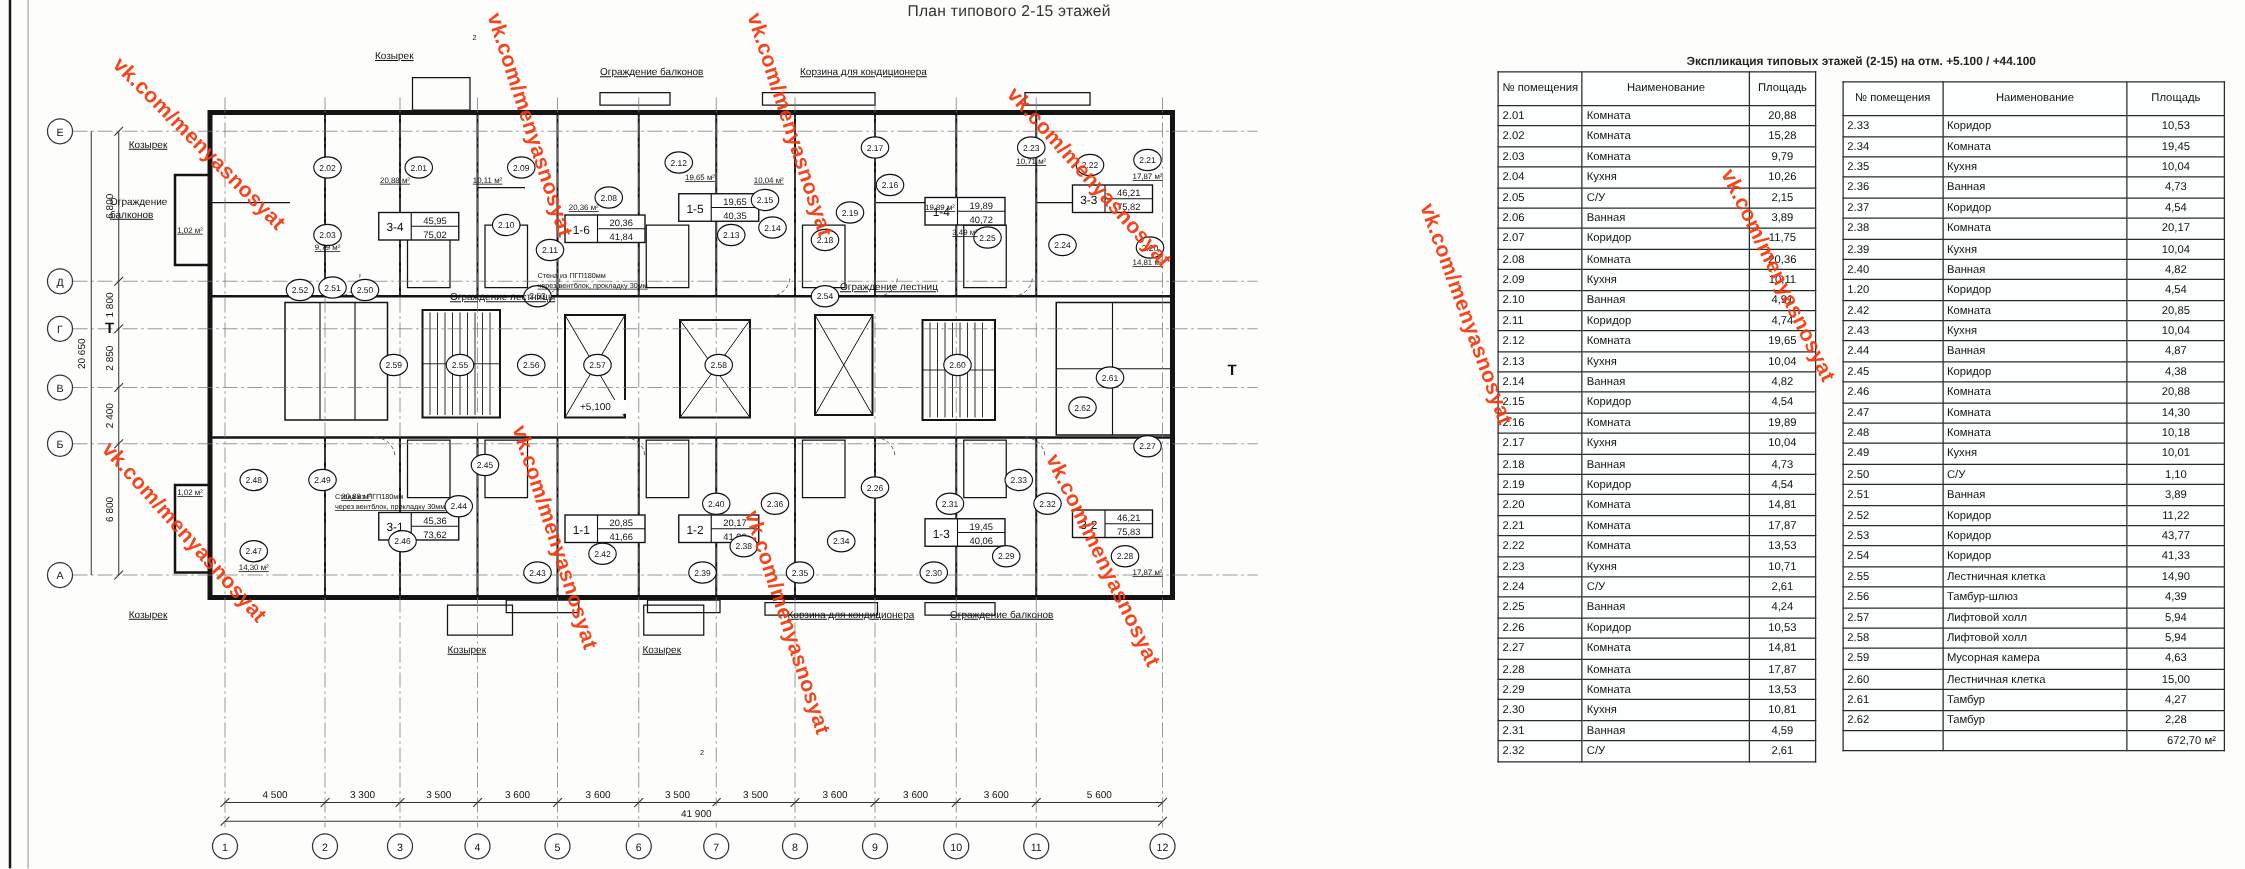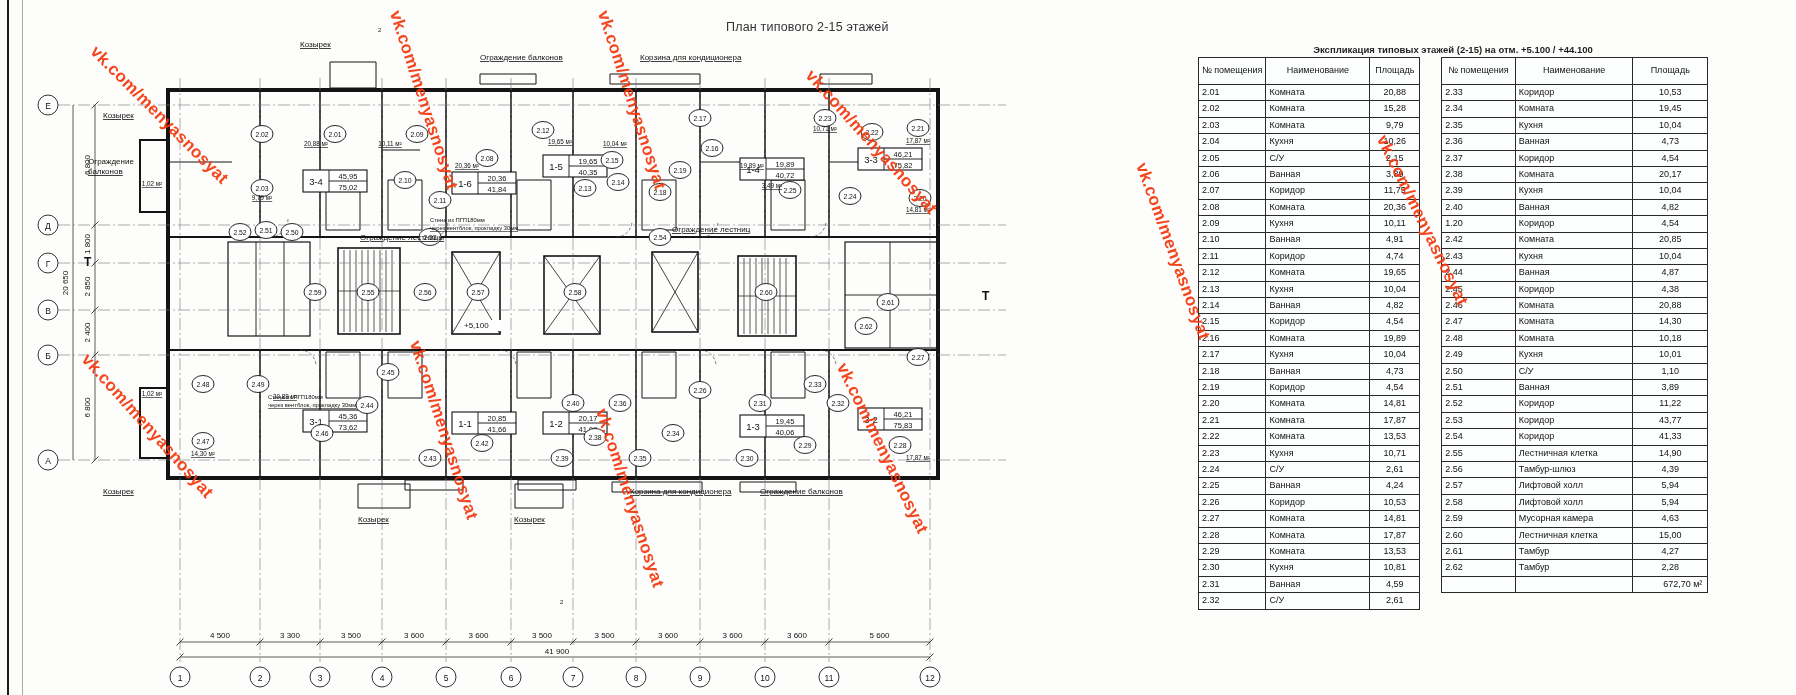--- a/index.html
+++ b/index.html
@@ -1,25 +1,25 @@
 <!DOCTYPE html>
 <html><head>
 <meta charset="utf-8">
 <style>
   html,body{margin:0;padding:0;background:#fff;}
   .stage{position:relative;width:1796px;height:695px;background:#fdfdfc;
          font-family:"Liberation Sans",sans-serif;overflow:hidden;}
   .sheet-edge{position:absolute;left:7px;top:0;width:2px;height:695px;background:#1a1a1a;}
   .frame-line{position:absolute;left:22px;top:0;width:1px;height:695px;background:#aaa;}
-  .plan-title{position:absolute;left:726px;top:20px;font-size:12.5px;color:#333;letter-spacing:.2px;}
+  .plan-title{position:absolute;left:726px;top:2px;font-size:12.5px;color:#333;letter-spacing:.2px;}
   svg{position:absolute;left:0;top:0;}
   svg text{font-family:"Liberation Sans",sans-serif;fill:#111;}
-  .expl{position:absolute;left:1198px;top:44px;width:510px;}
+  .expl{position:absolute;left:1198px;top:44px;width:582px;}
   .expl-title{text-align:center;font-size:9.5px;font-weight:700;color:#222;margin-bottom:2px;white-space:nowrap;}
-  .expl-wrap{display:flex;gap:21px;align-items:flex-start;}
+  .expl-wrap{display:flex;gap:21px;align-items:center;}
   table.etable{border-collapse:collapse;background:#fdfefe;border:1.5px solid #222;}
   .etable th,.etable td{border:1px solid #2a2a2a;font-size:9px;color:#111;padding:0 3px;
      height:15.4px;line-height:1.05;overflow:hidden;white-space:nowrap;}
   .etable th{font-weight:400;text-align:center;height:26px;font-size:9px;}
   .c-num{width:56px;text-align:left;}
   .c-nam{width:168px;text-align:left;}
   .c-nam2{width:158px;text-align:left;}
   .c-area{width:50px;text-align:center;}
   .total-row td{font-size:9px;padding-left:28px;}
   .wm{position:absolute;color:#f4390e;font-weight:700;font-size:17px;transform-origin:0 0;

